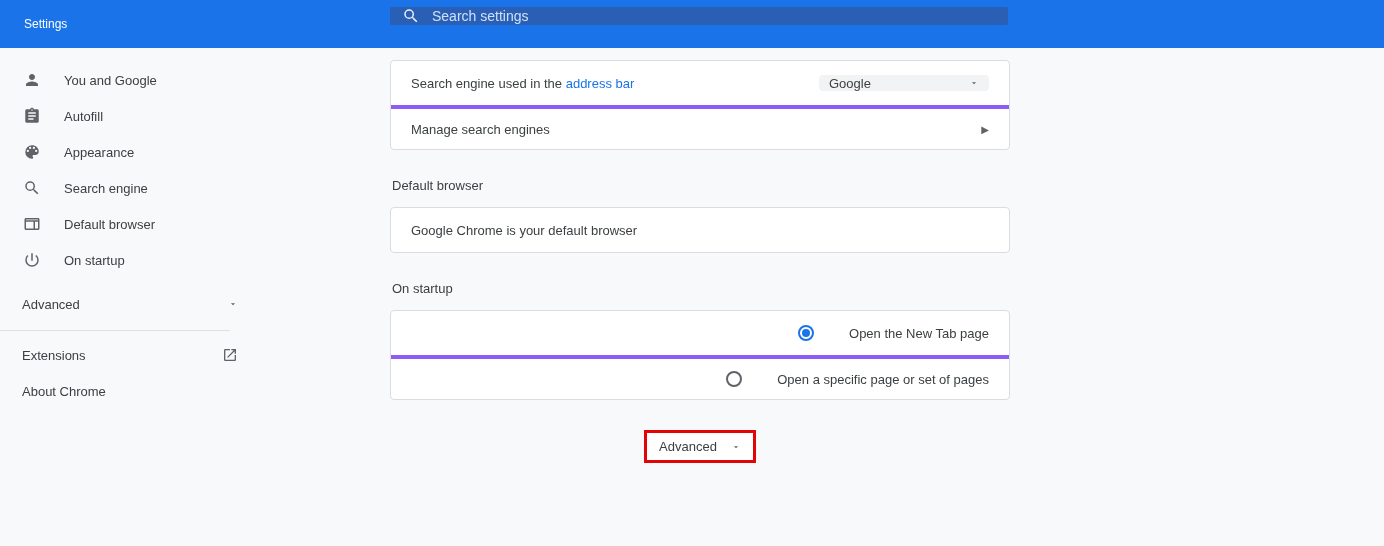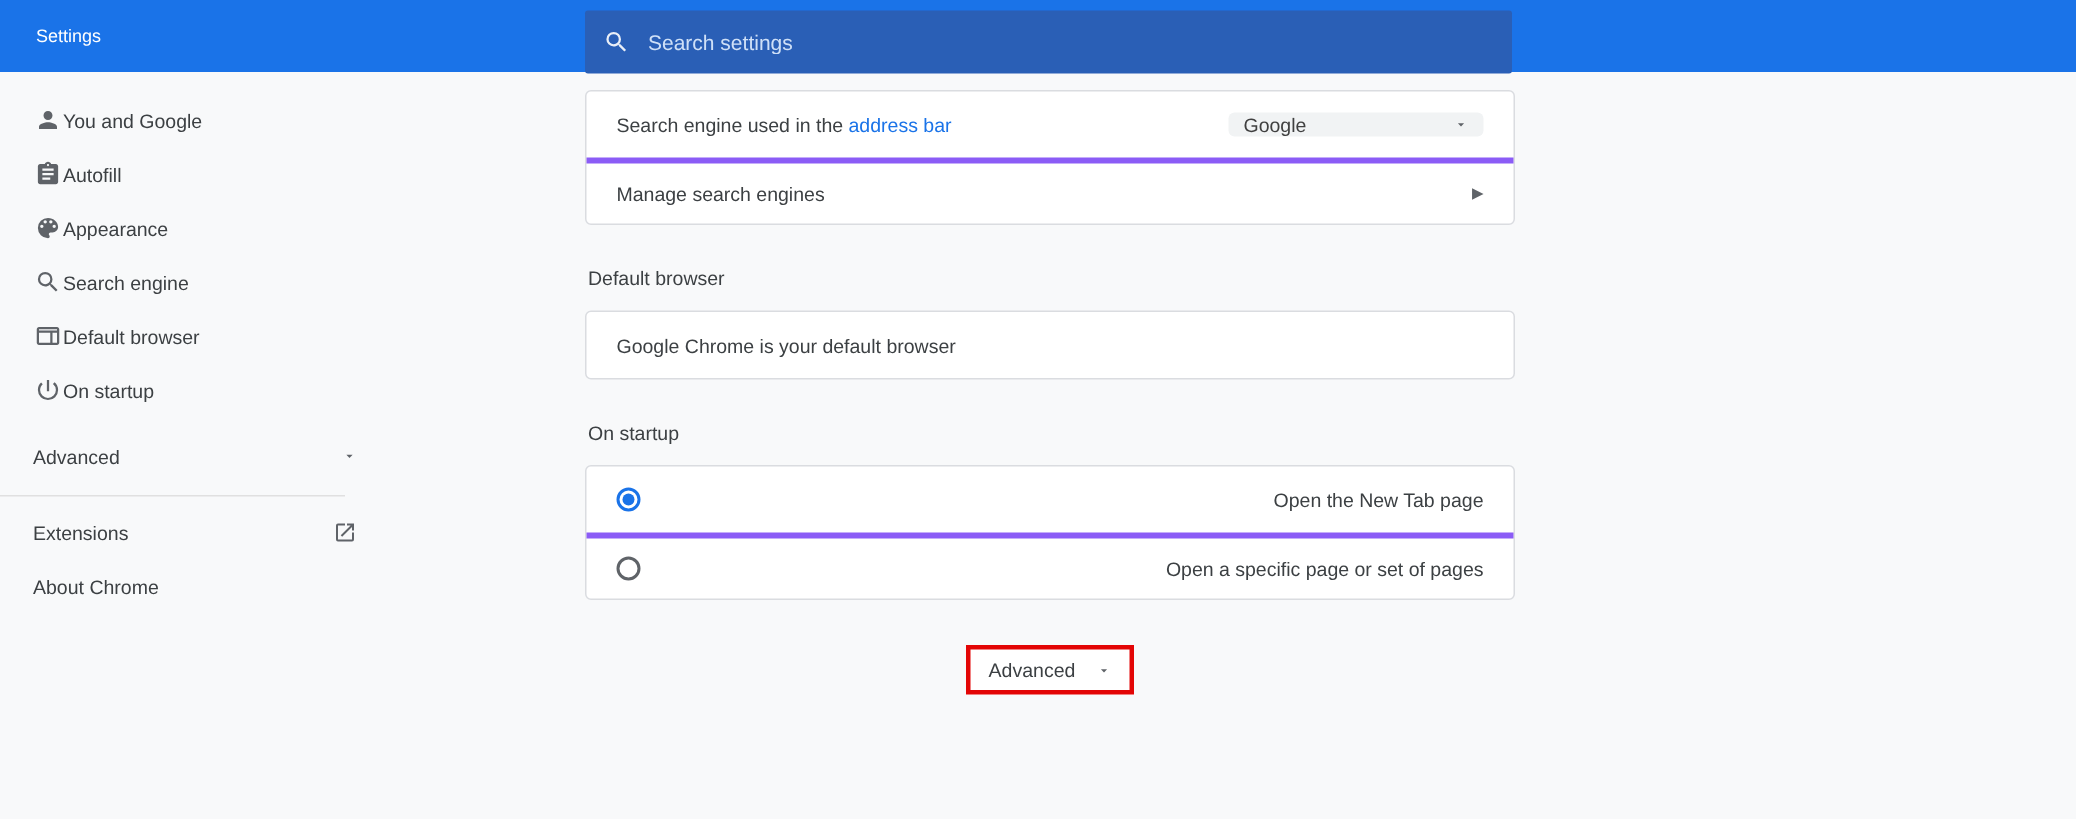--- a/index.html
+++ b/index.html
@@ -12,21 +12,21 @@
     align-items: center;
     padding: 0 24px;
     position: relative;
   }
   .header-title { color: #fff; font-size: 12px; font-weight: 400; }
   .search-wrap {
     position: absolute;
     left: 390px;
     top: 7px;
     width: 618px;
-    height: 42px;
+    height: 18px;
     background: #2a5fb6;
     display: flex;
     align-items: center;
     padding: 0 12px;
     border-radius: 2px;
   }
   .search-wrap svg { fill: #fff; opacity: 0.9; }
   .search-input {
     background: transparent;
     border: none;
@@ -43,21 +43,21 @@
   .nav-item {
     display: flex;
     align-items: center;
     height: 36px;
     padding: 0 22px;
     color: #3c4043;
     font-size: 13px;
     cursor: pointer;
   }
   .nav-item .ico { width: 20px; display: flex; justify-content: center; color: #5f6368; }
-  .nav-item .lbl { }
+  .nav-item .lbl { margin-left: 22px; }
   .adv-row {
     display: flex;
     align-items: center;
     justify-content: space-between;
     height: 40px;
     padding: 0 22px;
     color: #3c4043;
     font-size: 13px;
     cursor: pointer;
     margin-top: 6px;
@@ -114,21 +114,21 @@
   .radio {
     width: 16px; height: 16px; border-radius: 50%;
     border: 2px solid #5f6368; display: inline-block; position: relative;
     margin-right: 20px;
   }
   .radio.checked { border-color: #1a73e8; }
   .radio.checked::after {
     content: ""; position: absolute; width: 8px; height: 8px;
     background: #1a73e8; border-radius: 50%; top: 2px; left: 2px;
   }
-  .startup-card .row { justify-content: space-between; cursor: pointer; }
+  .startup-card .row { justify-content: flex-end; cursor: pointer; }
 
   .adv-btn-wrap { width: 620px; display: flex; justify-content: center; margin-top: 30px; }
   .adv-btn {
     border: 3px solid #e30505;
     padding: 6px 12px;
     font-size: 13px;
     color: #3c4043;
     display: flex;
     align-items: center;
     gap: 14px;

